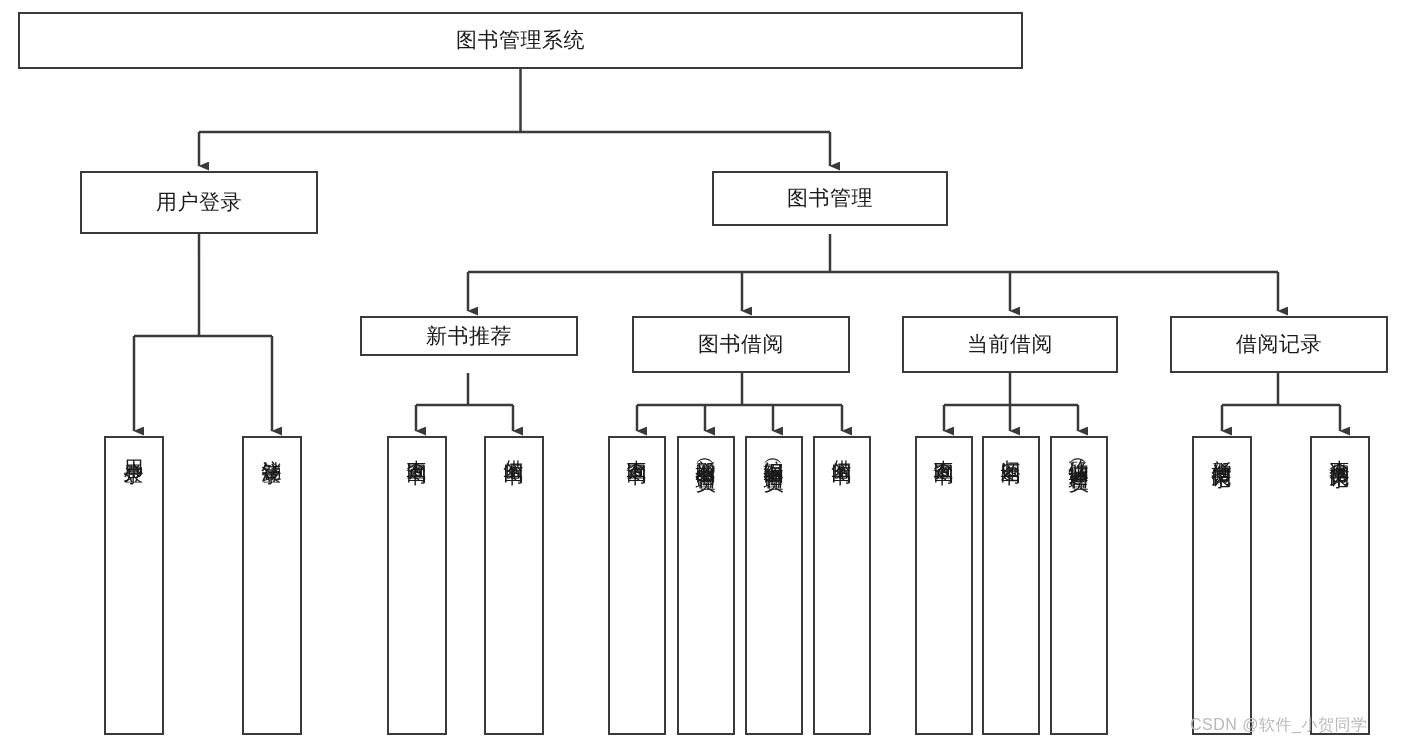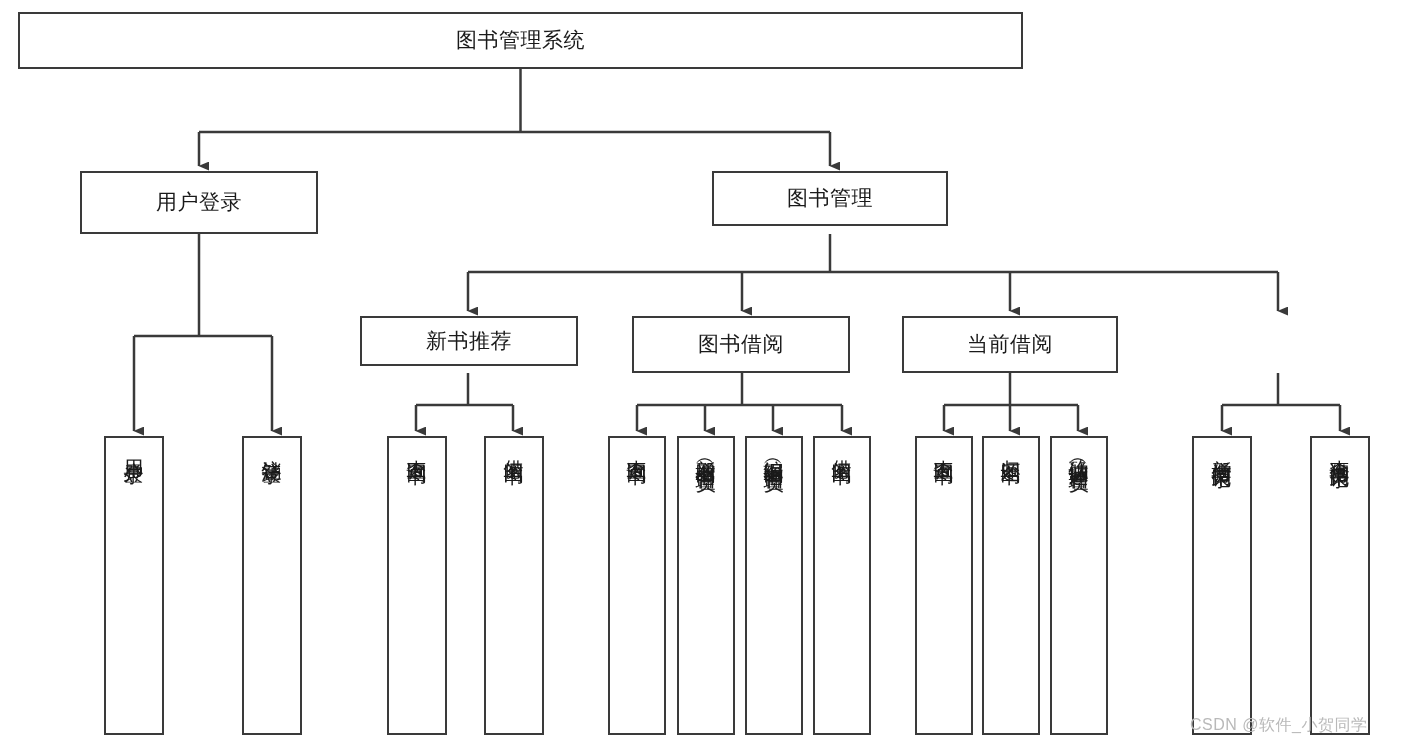--- a/index.html
+++ b/index.html
@@ -127,28 +127,31 @@
     <span class="node-label">图书管理系统</span>
   </div>
 
   <div class="node horizontal" style="left: 80px; top: 171px; width: 238px; height: 63px; border-color: rgb(58, 58, 58); background: rgb(255, 255, 255); color: rgb(26, 26, 26);">
     <span class="node-label">用户登录</span>
   </div>
   <div class="node horizontal" style="left: 712px; top: 171px; width: 236px; height: 55px; border-color: rgb(58, 58, 58); background: rgb(255, 255, 255); color: rgb(26, 26, 26);">
     <span class="node-label">图书管理</span>
   </div>
 
-  <div class="node horizontal" style="left: 360px; top: 316px; width: 218px; height: 50px; border-color: rgb(58, 58, 58); background: rgb(255, 255, 255); color: rgb(26, 26, 26);">
+  <div class="node horizontal" style="left: 360px; top: 316px; width: 218px; height: 40px; border-color: rgb(58, 58, 58); background: rgb(255, 255, 255); color: rgb(26, 26, 26);">
     <span class="node-label">新书推荐</span>
   </div>
   <div class="node horizontal" style="left: 632px; top: 316px; width: 218px; height: 57px; border-color: rgb(58, 58, 58); background: rgb(255, 255, 255); color: rgb(26, 26, 26);">
     <span class="node-label">图书借阅</span>
   </div>
   <div class="node horizontal" style="left: 902px; top: 316px; width: 216px; height: 57px; border-color: rgb(58, 58, 58); background: rgb(255, 255, 255); color: rgb(26, 26, 26); font-family: Liberation Serif, serif;">
     <span class="node-label">当前借阅</span>
+  </div>
+  <div class="node horizontal" style="left: 1170px; top: 316px; width: 218px; height: 57px; border-color: rgb(58, 58, 58); background: rgb(255, 255, 255); color: rgb(26, 26, 26);">
+    <span class="node-label">借阅记录</span>
   </div>
 
   <div class="node vertical" style="left: 104px; top: 436px; width: 60px; height: 299px; border-color: rgb(58, 58, 58); background: rgb(255, 255, 255); color: rgb(26, 26, 26);">
     <span class="node-label">用户登录</span>
   </div>
   <div class="node vertical" style="left: 242px; top: 436px; width: 60px; height: 299px; border-color: rgb(58, 58, 58); background: rgb(255, 255, 255); color: rgb(26, 26, 26);">
     <span class="node-label">注销登录</span>
   </div>
   <div class="node vertical" style="left: 387px; top: 436px; width: 60px; height: 299px; border-color: rgb(58, 58, 58); background: rgb(255, 255, 255); color: rgb(26, 26, 26);">
     <span class="node-label">查询图书</span>

